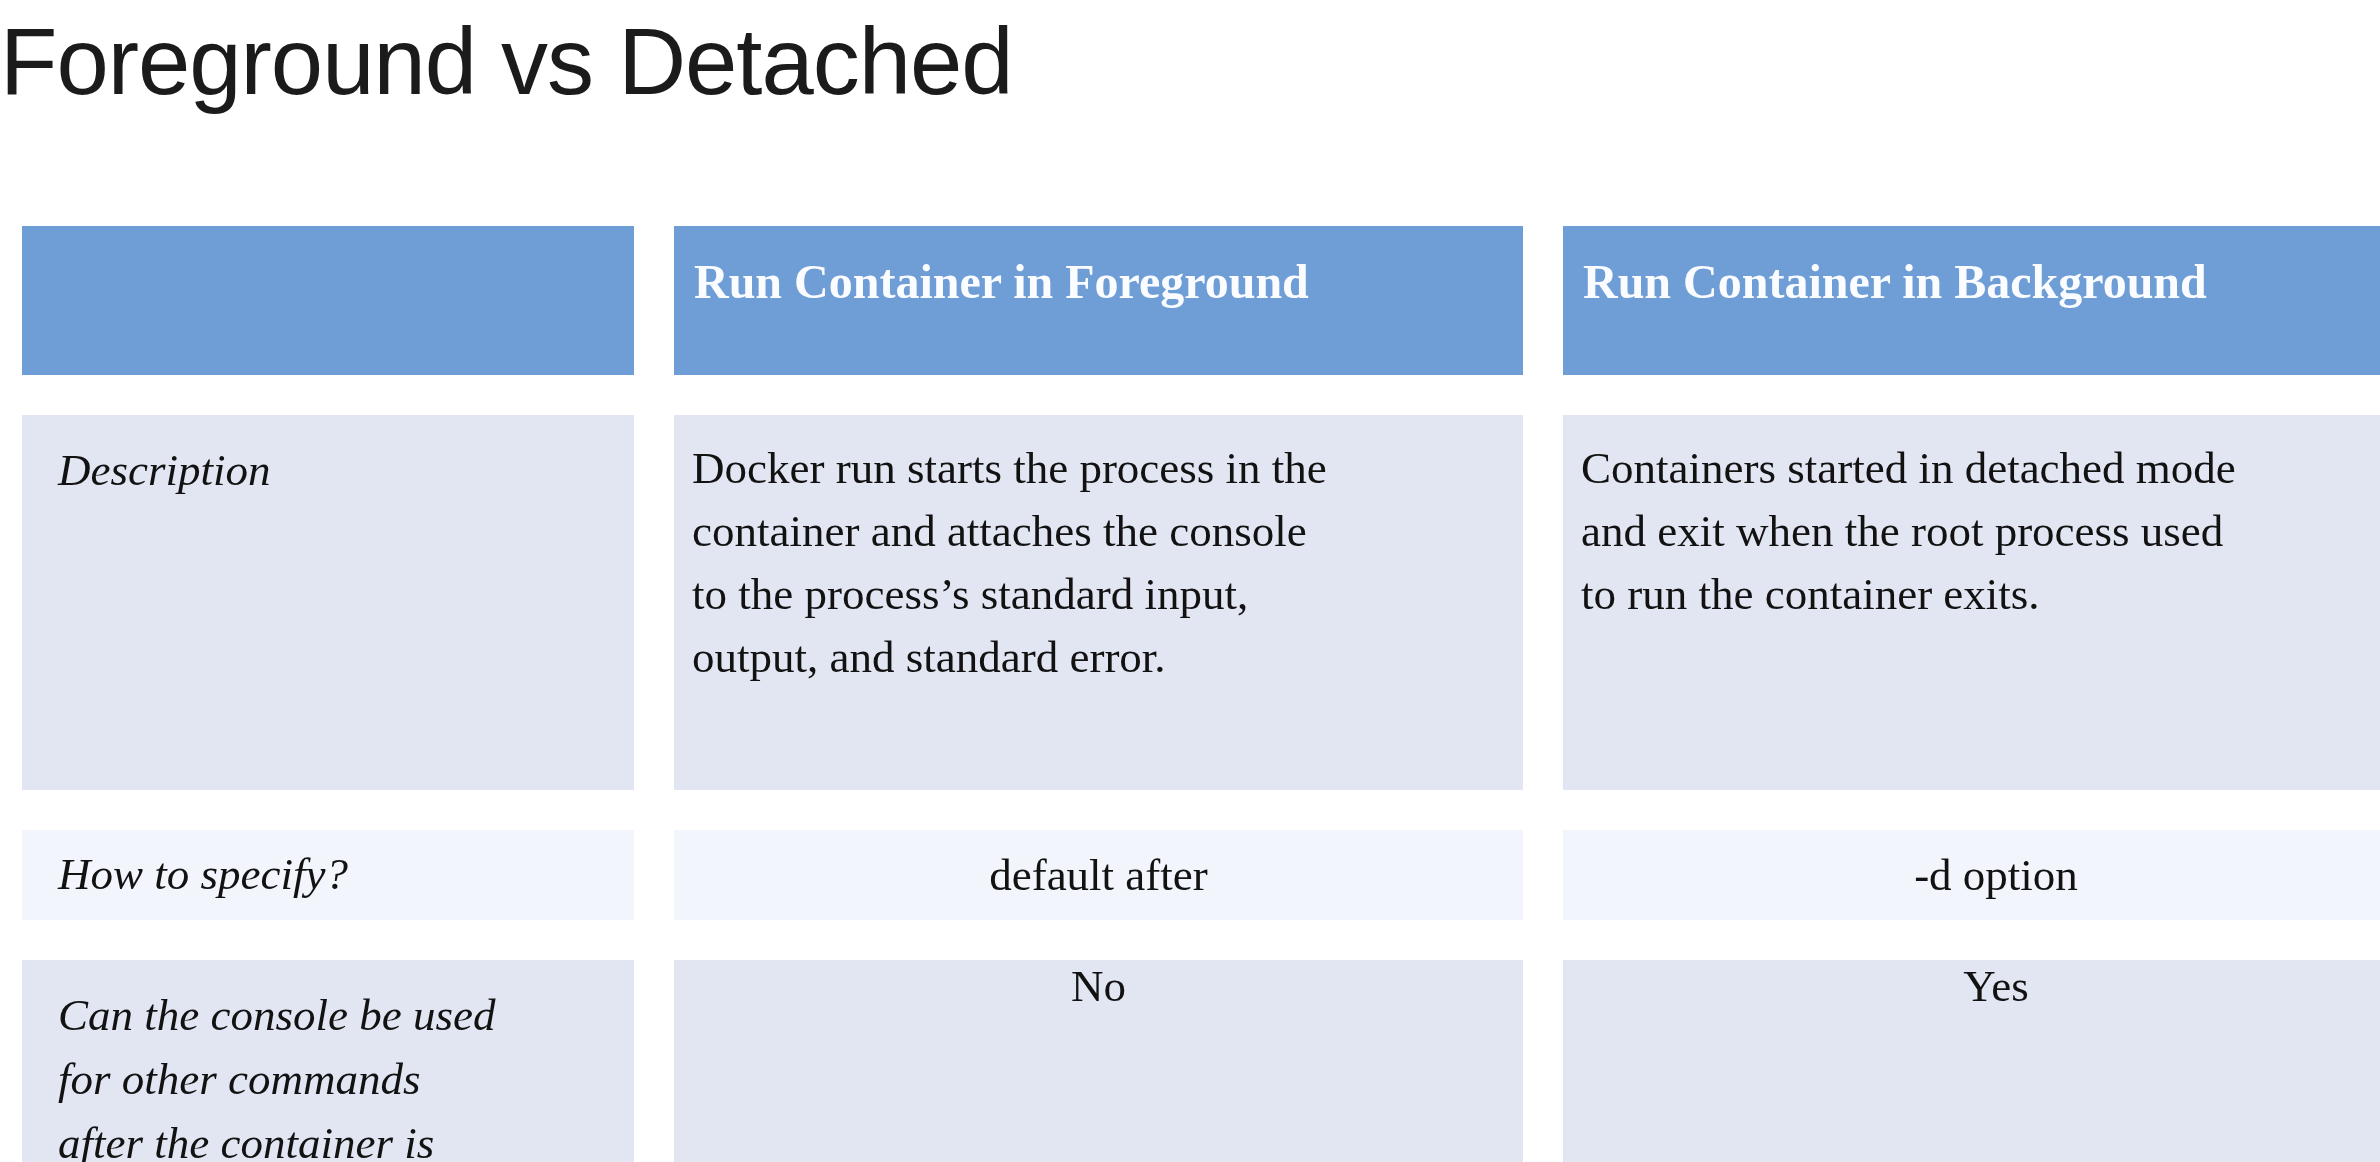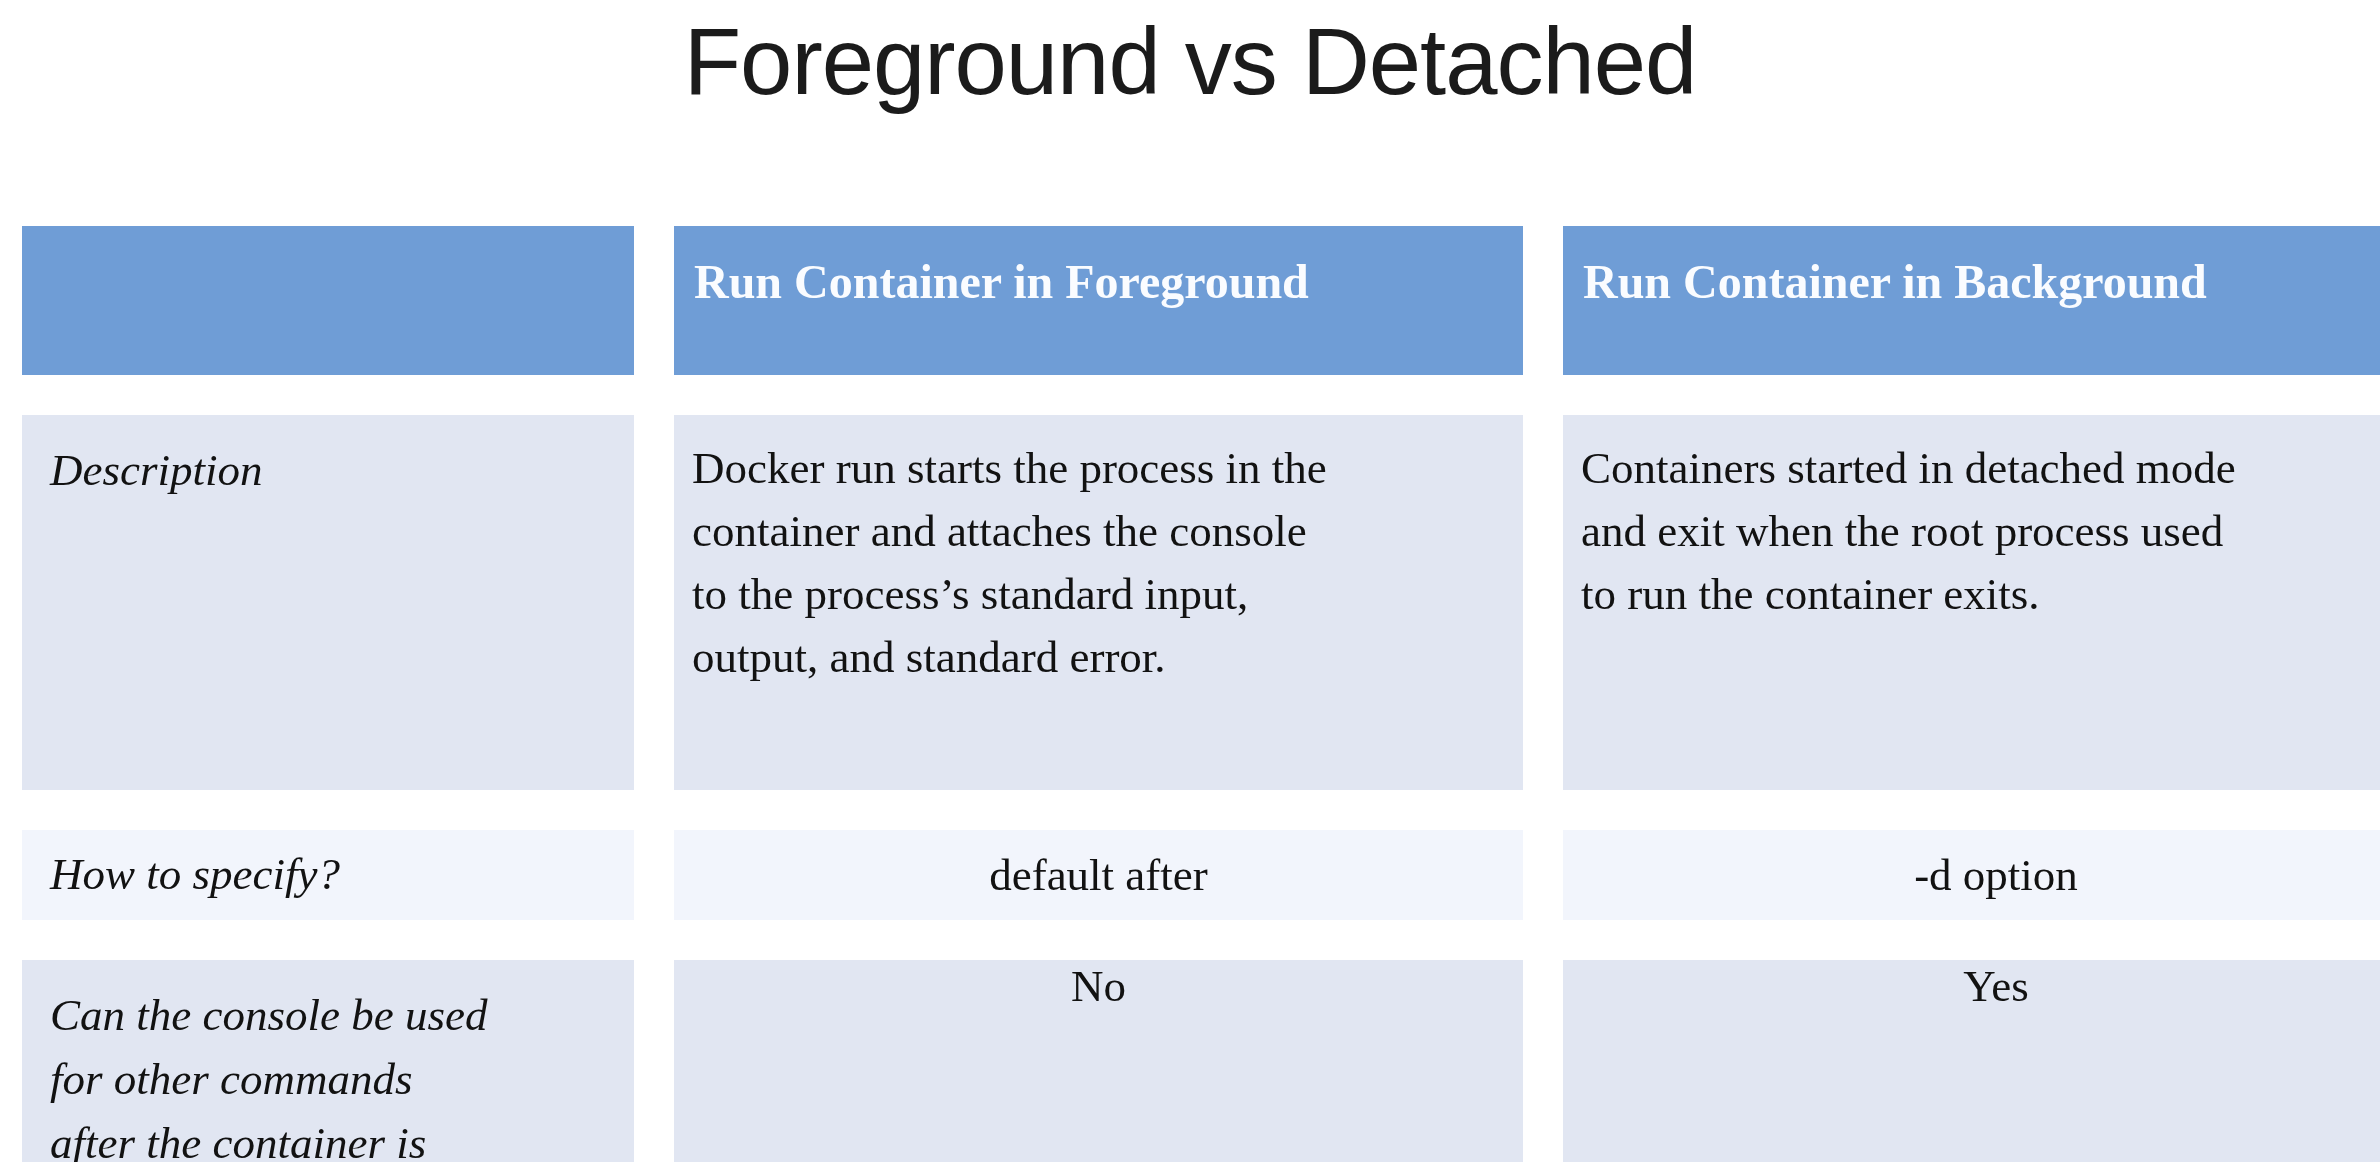--- a/index.html
+++ b/index.html
@@ -20,21 +20,20 @@
     background: var(--page_bg);
     overflow: hidden;
     font-family: "Liberation Serif", serif;
     color: var(--body_text);
   }
   .slide-title {
     position: absolute;
     top: 8px;
     left: 0;
     width: 100%;
-    text-align: center;
     font-family: "Liberation Sans", sans-serif;
     font-size: 94px;
     font-weight: 400;
     color: var(--title_text);
     letter-spacing: -1px;
   }
   .cmp-table {
     position: absolute;
     left: 22px;
     top: 226px;
@@ -52,21 +51,21 @@
     font-size: 48px;
     padding: 26px 16px 0 20px;
     line-height: 1.25;
   }
   .cell-odd  { background: var(--row_odd_bg); }
   .cell-even { background: var(--row_even_bg); }
   .label-cell {
     font-style: italic;
     font-size: 45px;
     line-height: 1.42;
-    padding: 24px 26px 0 28px;
+    padding: 24px 26px 0 36px;
     white-space: pre-line;
   }
   .label-cell.v-center { display: flex; align-items: center; padding-top: 0; }
   .desc-cell {
     font-size: 45px;
     line-height: 1.4;
     padding: 22px 30px 0 18px;
     white-space: pre-line;
   }
   .center-cell {

